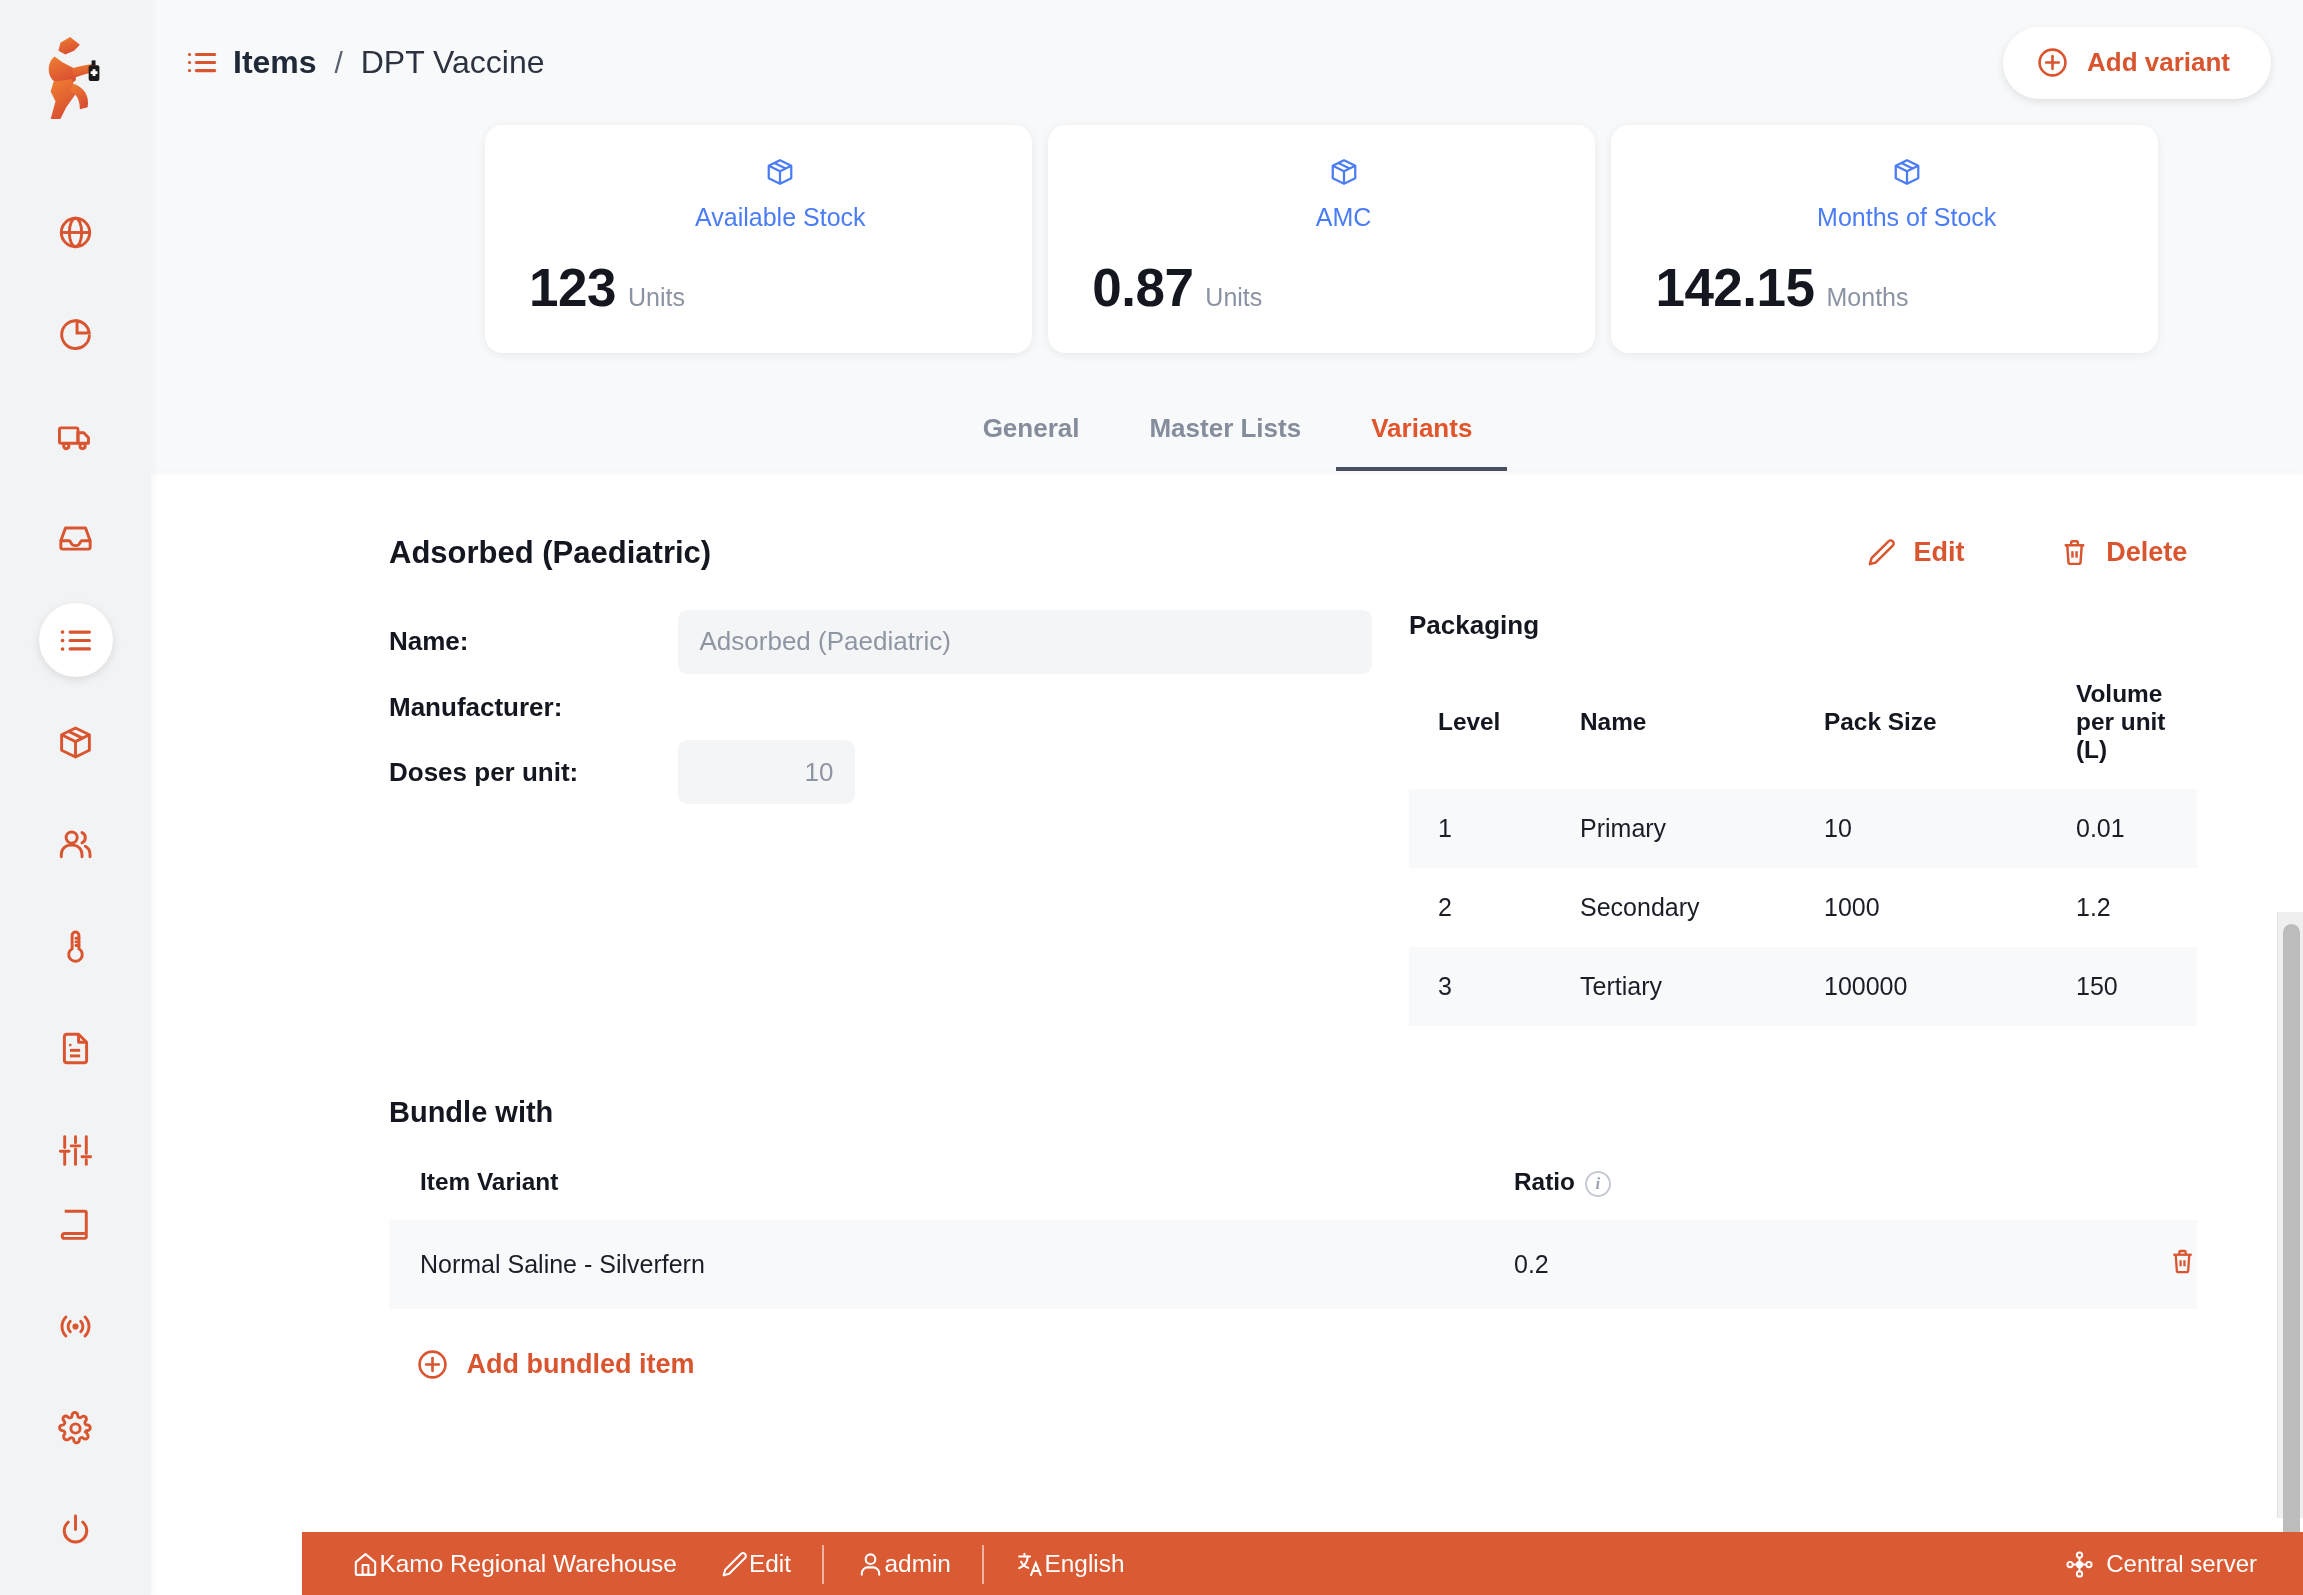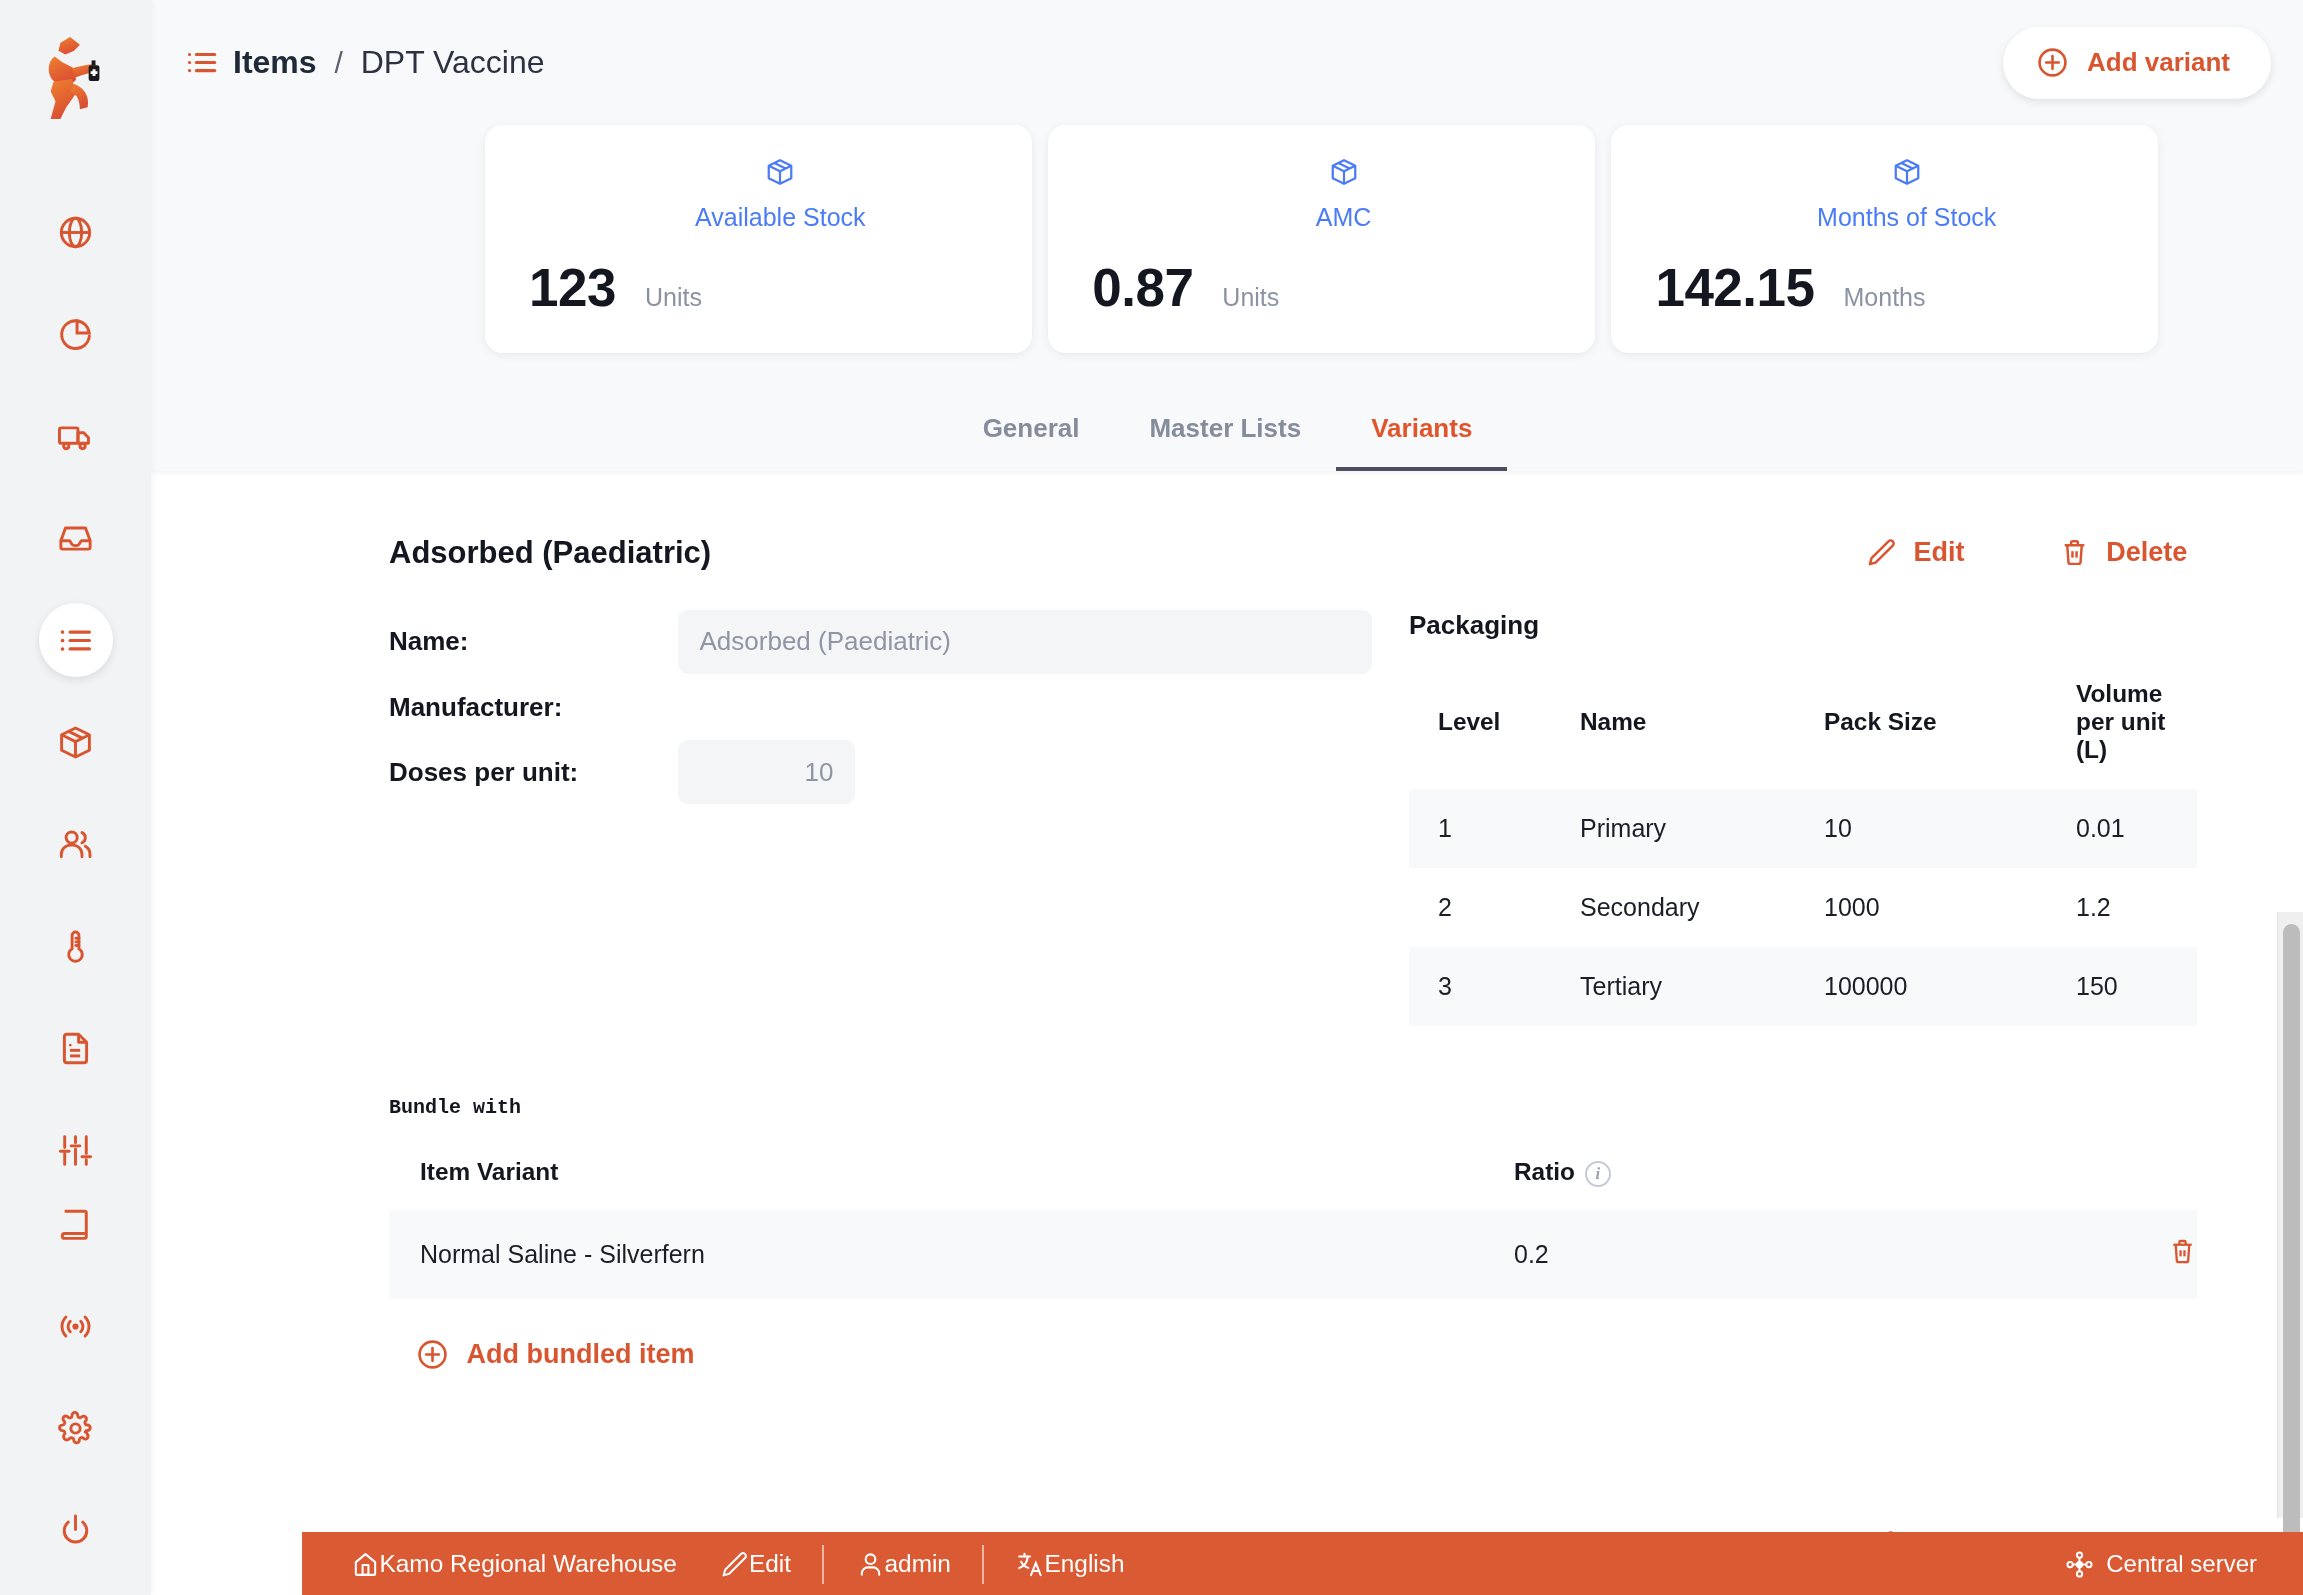--- a/index.html
+++ b/index.html
@@ -55,21 +55,21 @@
   
   .stats { display: flex; gap: 16.6px; padding: 0 146px 0 334px; }
   .stat-card {
     flex: 1 1 0; background: #ffffff; border-radius: 17.6px;
     box-shadow: 0 2px 9.8px rgba(0,0,0,0.07);
     padding: 32px 0 35px 44px; min-height: 166px;
   }
   .stat-top { display: flex; align-items: center; gap: 15.6px; flex-direction: column; }
   .stat-label { color: #4a7cf6; font-size: 25px; }
   .stat-icon { color: #4a7cf6; display:flex; }
-  .stat-val-row { display: flex; align-items: baseline; gap: 29px; margin-top: 25px; }
+  .stat-val-row { display: flex; align-items: baseline; gap: 12px; margin-top: 25px; }
   .stat-value { font-size: 53px; font-weight: bold; color: #14171f; letter-spacing: -0.5px; }
   .stat-unit { font-size: 25px; color: #8b93a3; }
 
   
   .tabs { display: flex; justify-content: center; gap: 0; margin-top: 60px; }
   .tab { padding: 0 35px 23.4px 35px; font-size: 26px; font-weight: bold;
     color: #858c9c; cursor: pointer; border-bottom: 4.9px solid transparent; }
   .tab.active { color: #e0552c; border-bottom-color: #4a4f60; }
 
   
@@ -103,21 +103,21 @@
   table.pack th { text-align: left; font-size: 24.4px; font-weight: bold; color: #14171f;
     padding: 0 0 25px 0; }
   table.pack th.c0 { width: 171px; padding-left: 29px;}
   table.pack th.c1 { width: 244px; }
   table.pack th.c2 { width: 252px; }
   table.pack td { font-size: 25px; color: #1b1e27; padding: 25px 0; }
   table.pack td.c0 { padding-left: 29px; }
   table.pack tbody tr:nth-child(odd) { background: #f8f9fb; }
 
   .bundle-sec { margin-top: 70px; }
-  .bundle-title { font-size: 20px; font-weight: bold; color: #14171f; margin-bottom: 39px; font-family: Liberation Mono, monospace; }
+  .bundle-title { font-size: 29px; font-weight: bold; color: #14171f; margin-bottom: 39px; }
   table.bundle { width: 100%; border-collapse: collapse; }
   table.bundle th { font-size: 24.4px; font-weight: bold; color: #14171f; text-align: left;
     padding: 0 0 23.4px 0; }
   table.bundle th.b0 { padding-left: 31px; }
   table.bundle th.b1 { text-align: left; width: 546px; }
   table.bundle th.b2 { width: 137px; }
   table.bundle td { font-size: 25px; color: #1b1e27; padding: 27px 0; }
   table.bundle td.b0 { padding-left: 31px; }
   table.bundle tbody tr { background: #f8f9fb; }
   .info-badge { display: inline-flex; align-items: center; justify-content: center;

